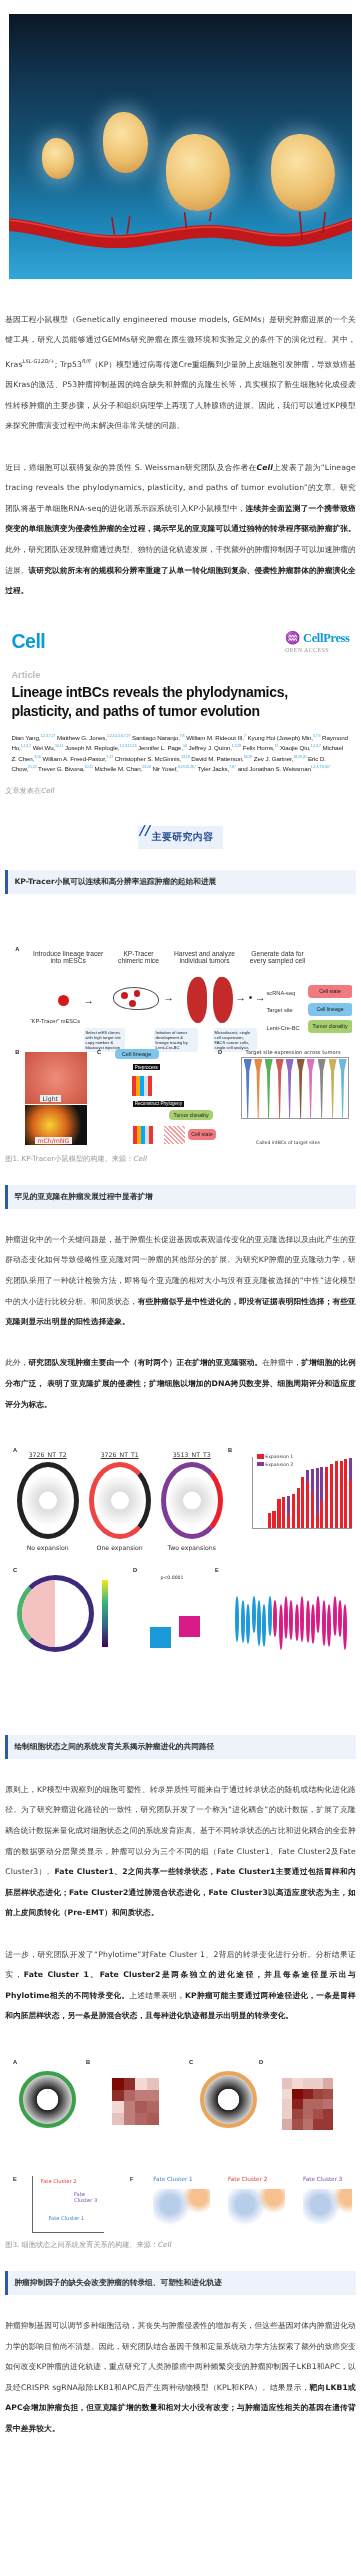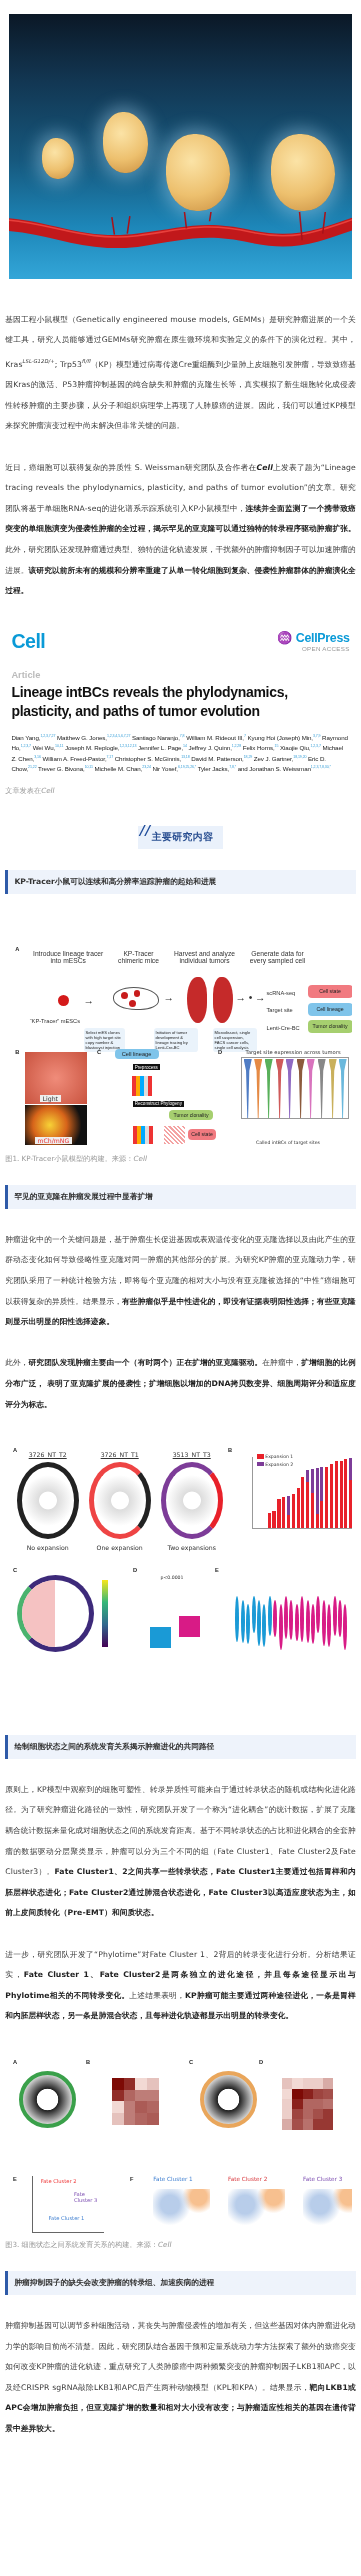--- a/index.html
+++ b/index.html
@@ -85,21 +85,21 @@
     color: #333;
   }
 
   
   .paper {
     padding: 5.2px 6.2px 0 6.2px;
     font-family: "Liberation Sans", sans-serif;
   }
   .paper .toprow { display: flex; justify-content: space-between; align-items: flex-start; }
   .paper .cell-logo { color: #0a9ad7; font-size: 19.6px; font-weight: bold; letter-spacing: -0.5px; }
-  .paper .cellpress { text-align: right; }
+  .paper .cellpress { text-align: left; font-family: Liberation Serif, serif; }
   .paper .cellpress .cp { color: #0a9ad7; font-size: 12.4px; font-weight: bold; letter-spacing: -0.3px; }
   .paper .cellpress .oa { color: #999; font-size: 6.2px; letter-spacing: 0.3px; }
   .paper .article-type { color: #bbbbbb; font-weight: bold; font-size: 9.3px; margin-top: 17.5px; }
   .paper .title { color: #111; font-size: 14px; font-weight: bold; line-height: 19px; letter-spacing: -0.3px; margin-top: 2.1px; }
   .paper .authors { color: #222; font-size: 6.2px; line-height: 9.3px; margin-top: 11.3px; letter-spacing: -0.1px; }
   .paper .authors sup { color: #3aa0d8; font-size: 3.6px; }
 
   
   .mini { position: absolute; }
   .bar { position: absolute; bottom: 0; }
@@ -232,21 +232,21 @@
     </div>
   </div>
   <div class="caption">
     <span>图1. KP-Tracer小鼠模型的构建。来源：</span><i>Cell</i>
   </div>
   <div class="gap-m"></div>
 
   <div class="sec-head">罕见的亚克隆在肿瘤发展过程中显著扩增</div>
   <div class="gap-m"></div>
   <p class="body">
-    <span>肿瘤进化中的一个关键问题是，基于肿瘤生长促进基因或表观遗传变化的亚克隆选择以及由此产生的亚群动态变化如何导致侵略性亚克隆对同一肿瘤的其他部分的扩展。为研究KP肿瘤的亚克隆动力学，研究团队采用了一种统计检验方法，即将每个亚克隆的相对大小与没有亚克隆被选择的“中性”癌细胞可以获得复杂的异质性。结果显示，</span><b>有些肿瘤似乎是中性进化的，即没有证据表明阳性选择；有些亚克隆则显示出明显的阳性选择迹象。</b>
+    <span>肿瘤进化中的一个关键问题是，基于肿瘤生长促进基因或表观遗传变化的亚克隆选择以及由此产生的亚群动态变化如何导致侵略性亚克隆对同一肿瘤的其他部分的扩展。为研究KP肿瘤的亚克隆动力学，研究团队采用了一种统计检验方法，即将每个亚克隆的相对大小与没有亚克隆被选择的“中性”进化模型中的大小进行比较分析。和间质状态，</span><b>有些肿瘤似乎是中性进化的，即没有证据表明阳性选择；有些亚克隆则显示出明显的阳性选择迹象。</b>
   </p>
   <div class="gap-m"></div>
   <p class="body">
     <span>此外，</span><b>研究团队发现肿瘤主要由一个（有时两个）正在扩增的亚克隆驱动。</b><span>在肿瘤中，</span><b>扩增细胞的比例分布广泛， 表明了亚克隆扩展的侵袭性；扩增细胞以增加的DNA拷贝数变异、细胞周期评分和适应度评分为标志。</b>
   </p>
   <div class="gap-l"></div>
 
   <div class="figure" style="width:343px;height:268px;background:#fff;border:none;">
     <div class="fig-label" style="top:1px;">A</div>
     <div id="trees" class="mini" style="left:5.2px;top:5.2px;width:211px;height:113px;">
@@ -415,20 +415,20 @@
       <div style="position:absolute;left:10.3px;top:13px;width:57px;height:39px;background:radial-gradient(circle at 30% 40%,#b8cdea 20%,transparent 45%),radial-gradient(circle at 80% 20%,#f7c08f 15%,transparent 30%);"></div>
       <div style="position:absolute;left:85px;top:13px;width:57px;height:39px;background:radial-gradient(circle at 30% 40%,#b8cdea 20%,transparent 45%),radial-gradient(circle at 80% 20%,#f7c08f 15%,transparent 30%);"></div>
       <div style="position:absolute;left:160px;top:13px;width:57px;height:39px;background:radial-gradient(circle at 30% 40%,#b8cdea 20%,transparent 45%),radial-gradient(circle at 80% 20%,#f7c08f 15%,transparent 30%);"></div>
     </div>
   </div>
   <div class="caption">
     <span>图3. 细胞状态之间系统发育关系的构建。来源：</span><i>Cell</i>
   </div>
   <div class="gap-m"></div>
 
-  <div class="sec-head">肿瘤抑制因子的缺失会改变肿瘤的转录组、加速疾病的进程</div>
+  <div class="sec-head">肿瘤抑制因子的缺失会改变肿瘤的转录组、可塑性和进化轨迹</div>
   <div class="gap-m"></div>
   <p class="body">
     <span>肿瘤抑制基因可以调节多种细胞活动，其丧失与肿瘤侵袭性的增加有关，但这些基因对体内肿瘤进化动力学的影响目前尚不清楚。因此，研究团队结合基因干预和定量系统动力学方法探索了额外的致癌突变如何改变KP肿瘤的进化轨迹，重点研究了人类肺腺癌中两种频繁突变的肿瘤抑制因子LKB1和APC，以及经CRISPR sgRNA敲除LKB1和APC后产生两种动物模型（KPL和KPA）。结果显示，</span><b>靶向LKB1或APC会增加肿瘤负担，但亚克隆扩增的数量和相对大小没有改变；与肿瘤适应性相关的基因在遗传背景中差异较大。</b>
   </p>
 
 </div>
 
 
 </body></html>

